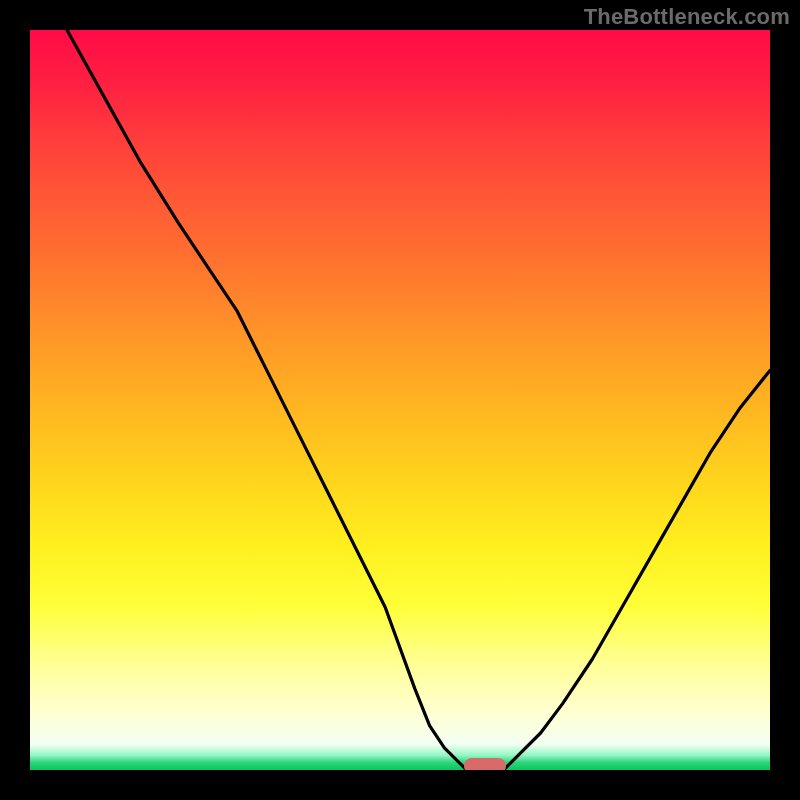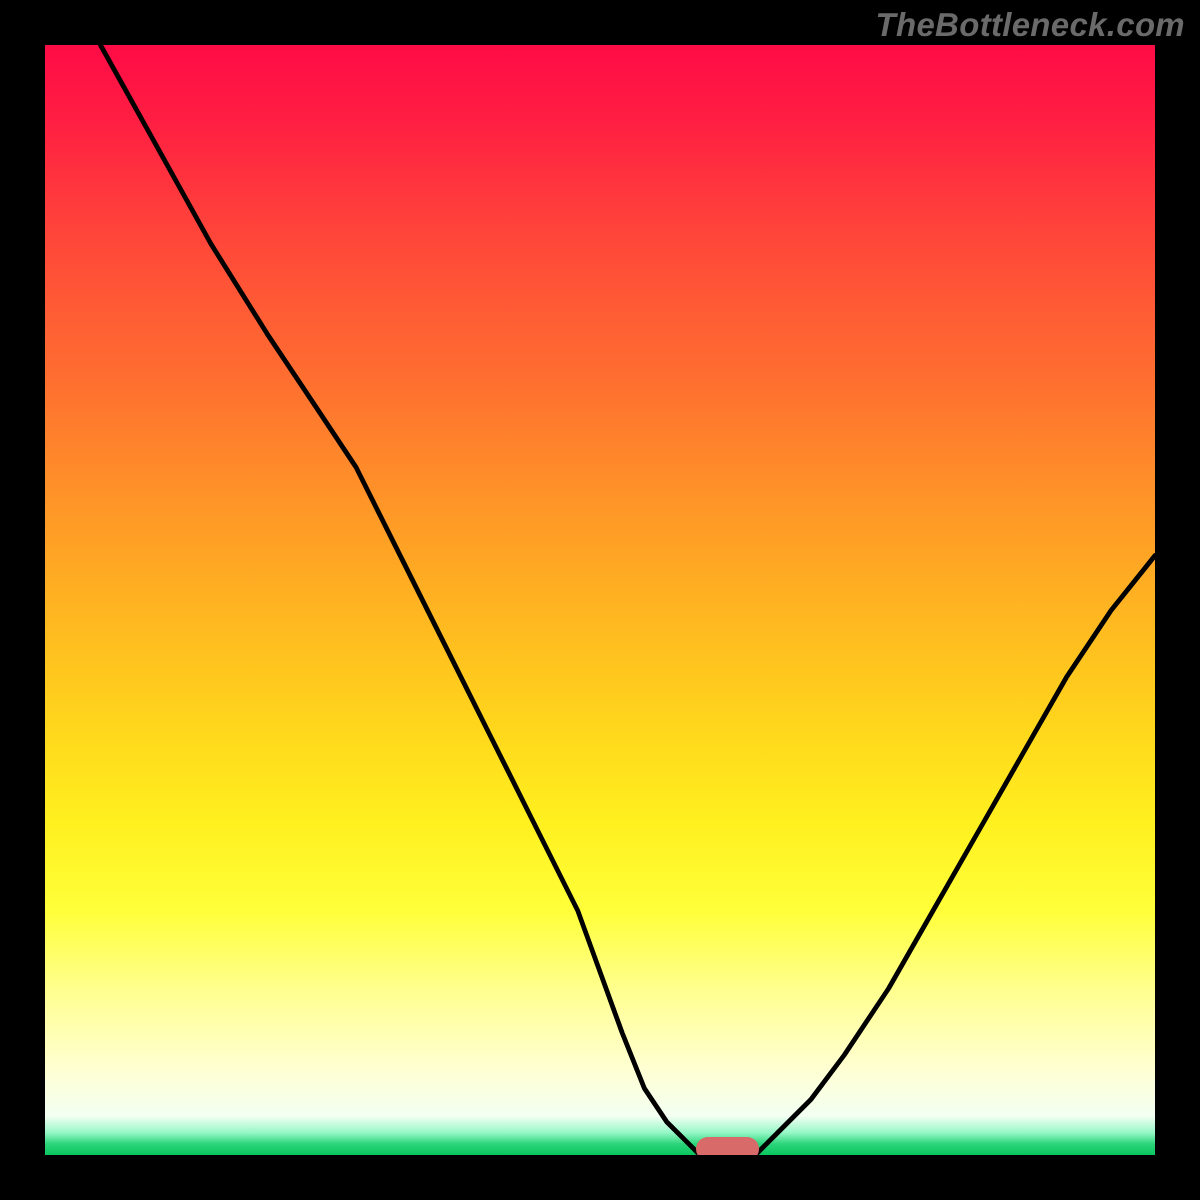--- a/index.html
+++ b/index.html
@@ -8,21 +8,20 @@
     width: 800px;
     height: 800px;
     background: #000;
     overflow: hidden;
   }
   .frame {
     position: relative;
     width: 800px;
     height: 800px;
     background: #000;
-    font-style: italic;
   }
   .watermark {
     position: absolute;
     top: 4px;
     right: 10px;
     color: #6a6a6a;
     font-family: Arial, Helvetica, sans-serif;
     font-size: 22px;
     font-weight: 600;
     letter-spacing: 0.2px;

